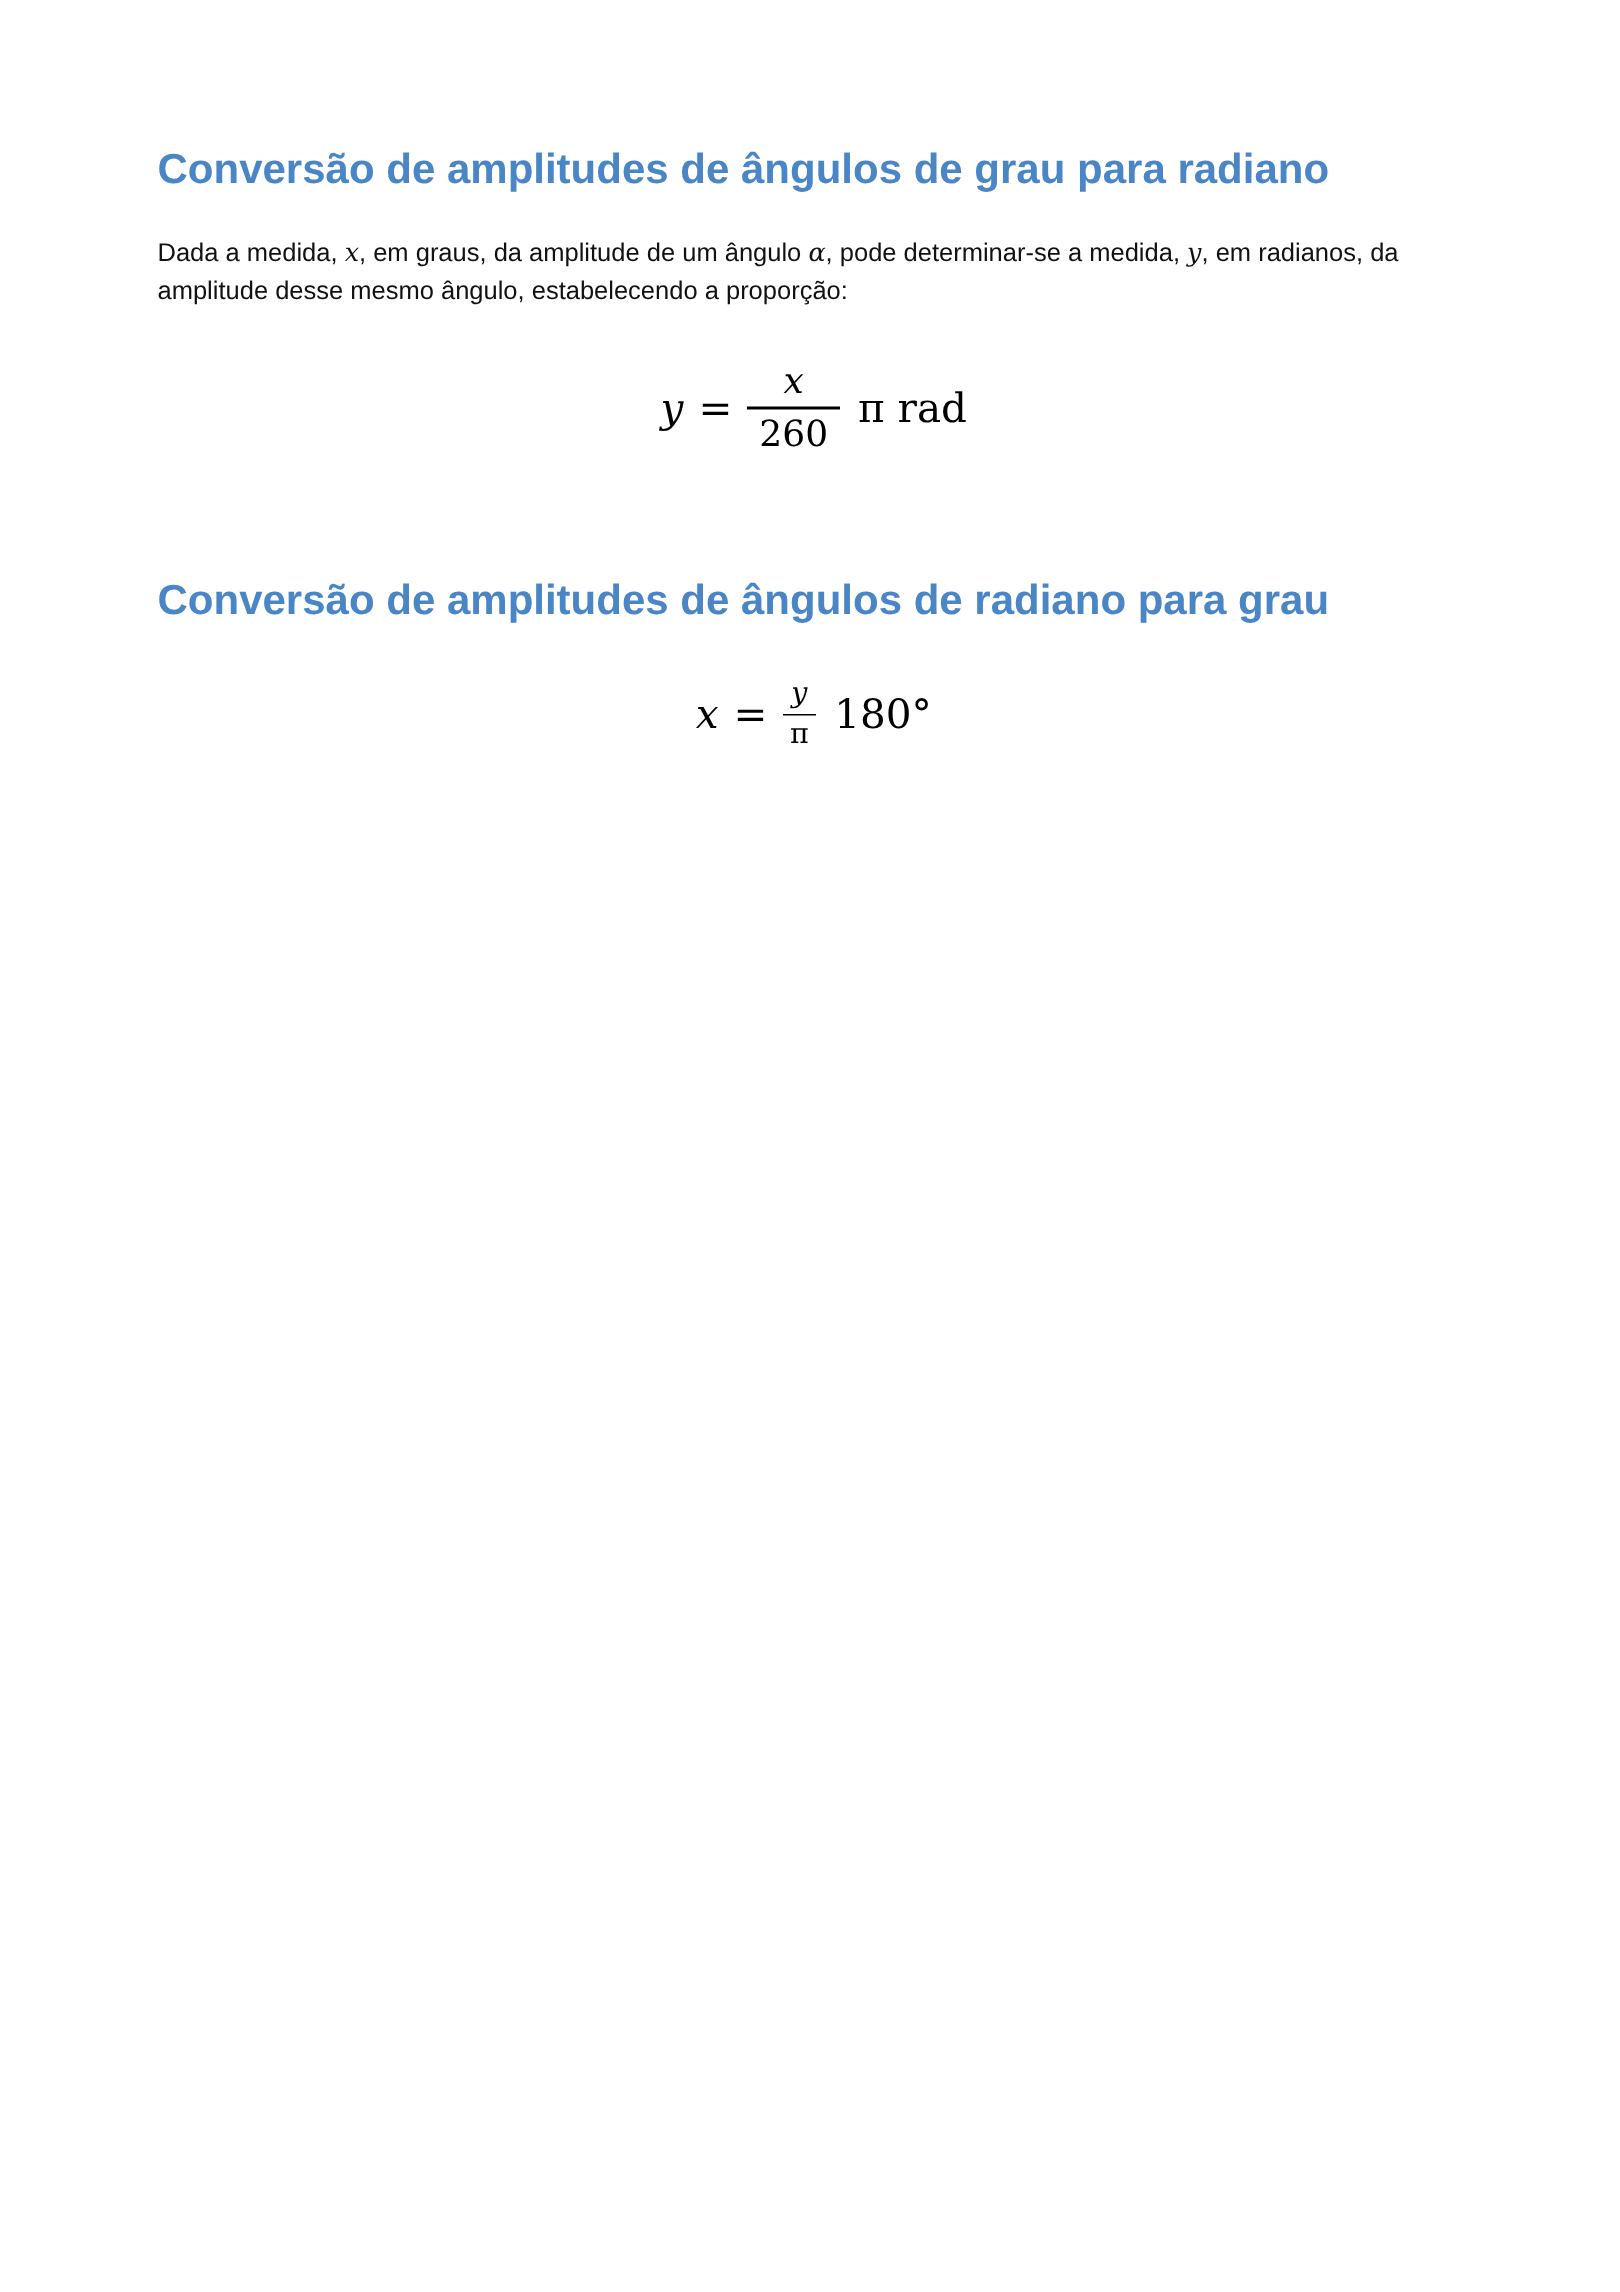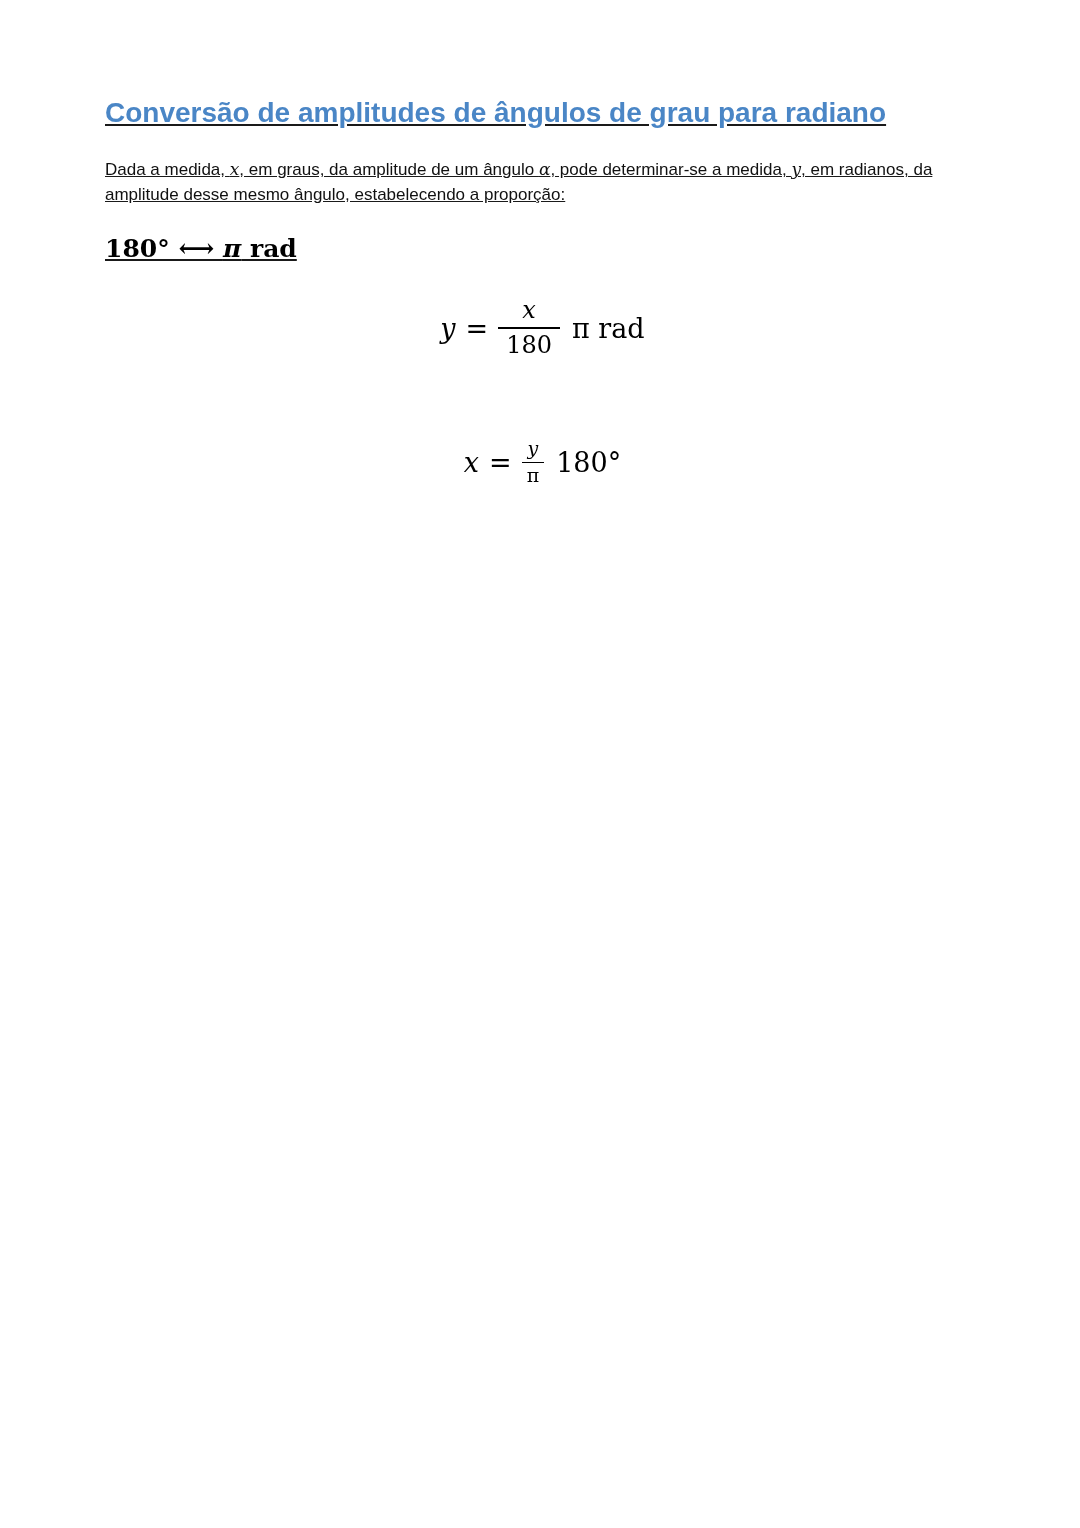--- a/index.html
+++ b/index.html
@@ -11,21 +11,20 @@
   .page {
     position: relative;
     width: 1080px;
     height: 1528px;
     margin: 0 auto;
     background: #ffffff;
     font-family: "Liberation Sans", sans-serif;
     color: #1a1a1a;
     padding: 95px 100px 0 105px;
     overflow: hidden;
-    text-decoration: underline;
   }
   .heading {
     color: #4a86c6;
     font-size: 28px;
     font-weight: bold;
     line-height: 1.3;
     margin: 0 0 26px 0;
     max-width: 850px;
   }
   .para {
@@ -89,40 +88,40 @@
 <body>
 
 <div class="page">
 
   <div>
 
     <h2 class="heading">Conversão de amplitudes de ângulos de grau para radiano</h2>
 
     <p class="para"><span>Dada a medida, </span><span class="math-var">x</span><span>, em graus, da amplitude de um ângulo </span><span class="math-var">α</span><span>, pode determinar-se a medida, </span><span class="math-var">y</span><span>, em radianos, da amplitude desse mesmo ângulo, estabelecendo a proporção:</span></p>
 
-    <p class="proportion"><span>180° ⟷ </span><span class="math-var">π</span><span> rad</span></p>
 
 
     <div class="formula-block">
       <span class="formula-inner">
         <span class="math-var">y</span>
         <span>=</span>
         <span class="frac">
           <span class="num math-var">x</span>
-          <span class="den">180</span>
+          <span class="den">260</span>
         </span>
         <span class="formula-suffix">π rad</span>
       </span>
     </div>
 
 
   </div>
 
   <div class="section-2">
 
+    <h2 class="heading">Conversão de amplitudes de ângulos de radiano para grau</h2>
 
 
     <div class="formula-block">
       <span class="formula-inner">
         <span class="math-var">x</span>
         <span>=</span>
         <span class="frac small">
           <span class="num math-var">y</span>
           <span class="den">π</span>
         </span>

